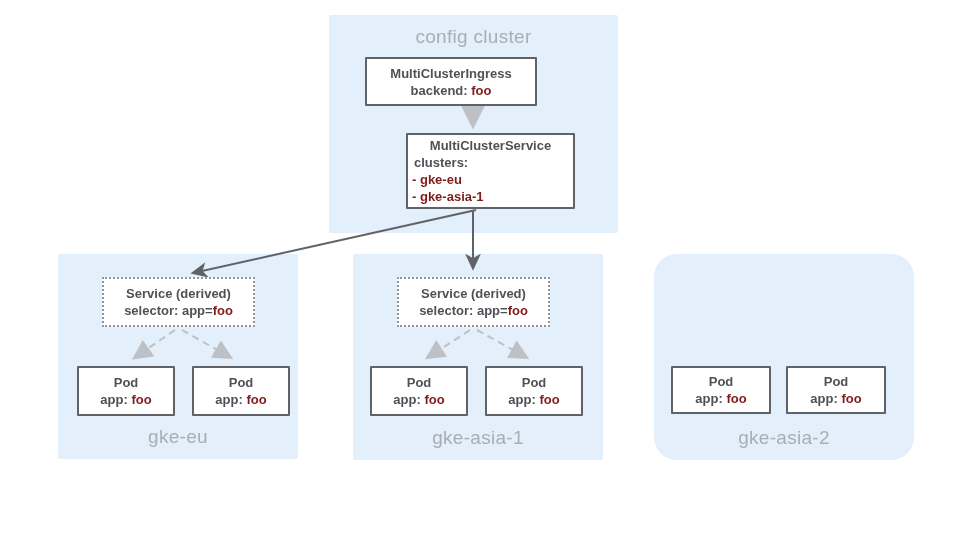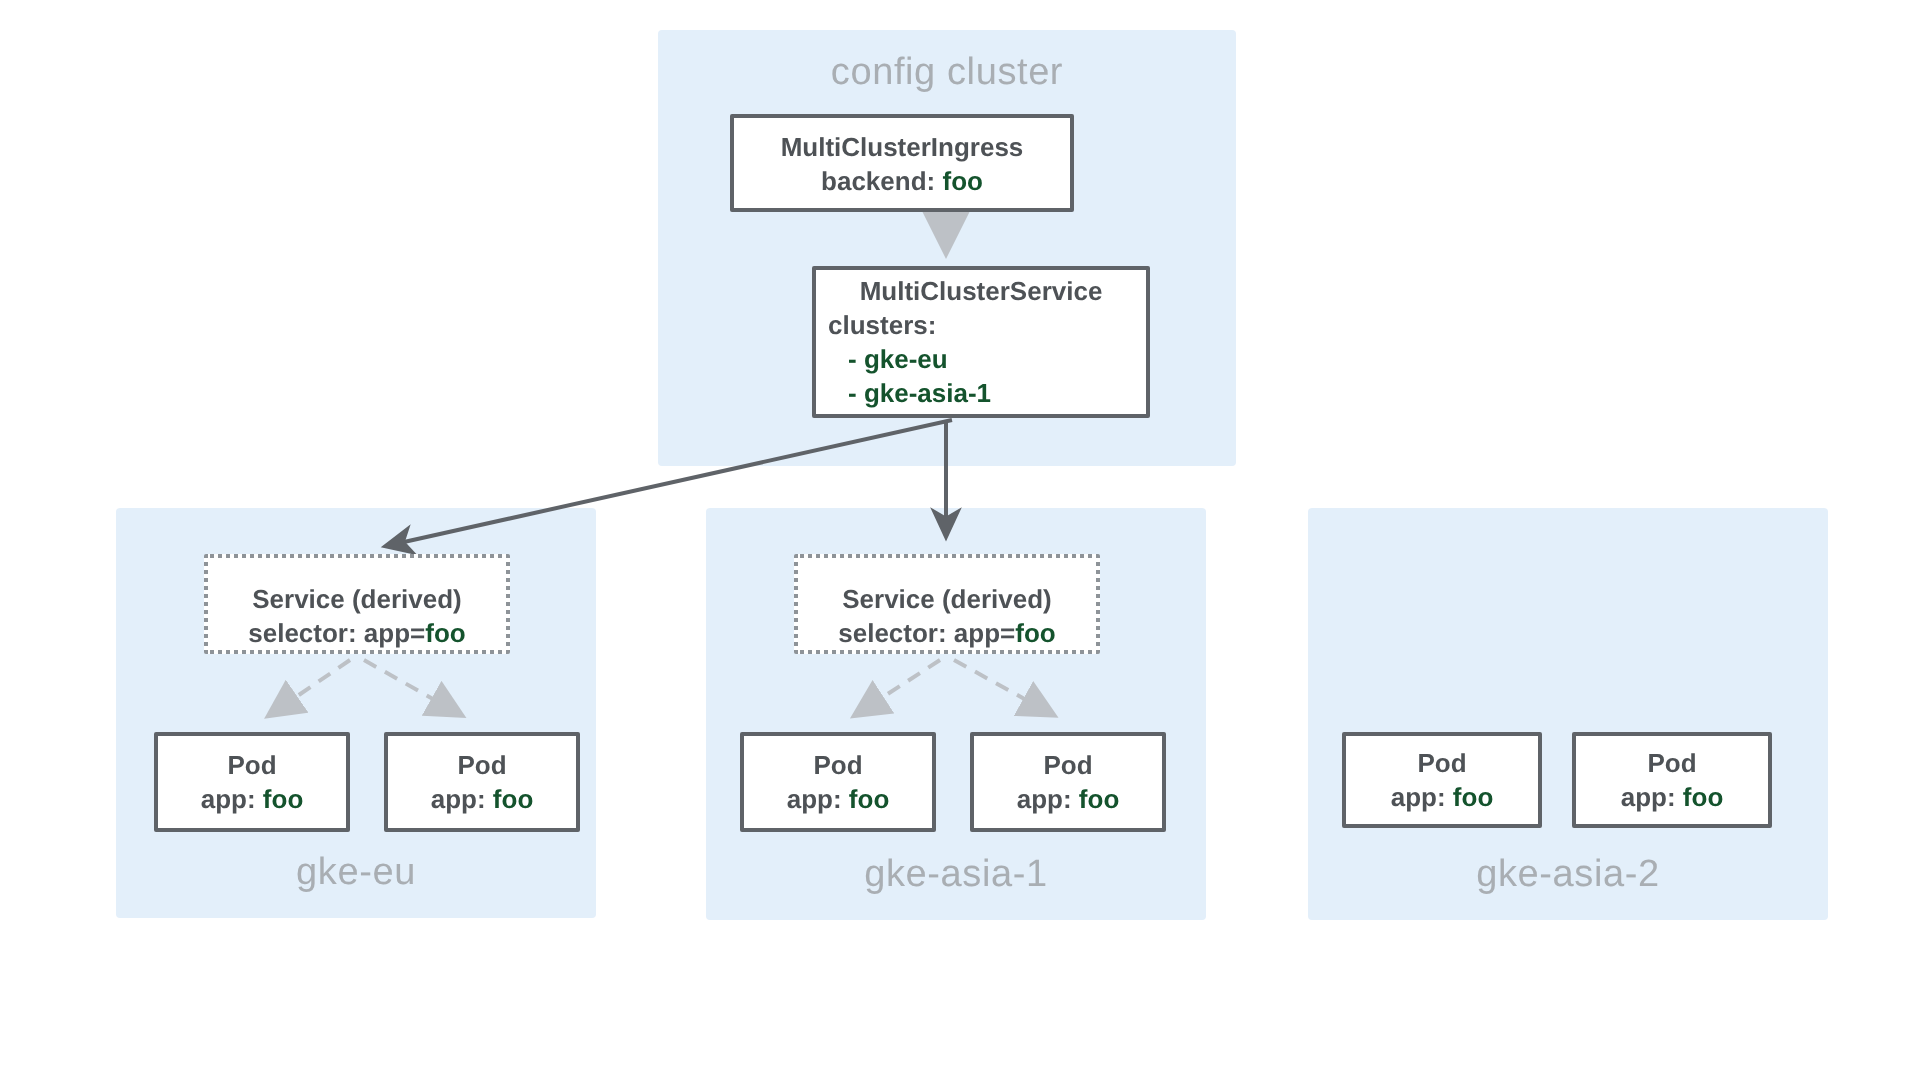--- a/index.html
+++ b/index.html
@@ -12,21 +12,21 @@
     overflow: hidden;
   }
   .region {
     position: absolute;
     background: #E3EFFA;
     border-radius: 2px;
   }
   #region-config { left: 329px; top: 15px;  width: 289px; height: 218px; }
   #region-eu     { left: 58px;  top: 254px; width: 240px; height: 205px; }
   #region-a1     { left: 353px; top: 254px; width: 250px; height: 206px; }
-  #region-a2     { left: 654px; top: 254px; width: 260px; height: 206px; }
+  #region-a2     { left: 654px; top: 254px; width: 260px; height: 206px; border-radius: 23px; }
 
   .region-title {
     position: absolute;
     left: 0;
     width: 100%;
     text-align: center;
     color: #A9AEB3;
     font-size: 19px;
     letter-spacing: 0.3px;
   }
@@ -44,42 +44,41 @@
     justify-content: center;
     align-items: center;
     font-size: 13px;
     font-weight: bold;
     color: #4E5256;
     line-height: 17px;
     text-align: center;
   }
   .service-box {
     border: 2px dotted #8E9398;
-    justify-content: flex-end;
   }
   #box-mci { left: 365px; top: 57px;  width: 172px; height: 49px; }
   #box-mcs {
     left: 388px; top: 133px; width: 169px; height: 76px;
     align-items: stretch; text-align: left; margin-left: 18px;
   }
   .mcs-title  { text-align: center; }
   .mcs-label  { padding-left: 6px; }
-  .mcs-item   { padding-left: 16px; }
+  .mcs-item   { padding-left: 4px; }
 
   #svc-eu { left: 102px; top: 277px; width: 153px; height: 50px; }
   #svc-a1 { left: 397px; top: 277px; width: 153px; height: 50px; }
 
   #pod-eu-1 { left: 77px;  top: 366px; width: 98px;  height: 50px; }
   #pod-eu-2 { left: 192px; top: 366px; width: 98px;  height: 50px; }
   #pod-a1-1 { left: 370px; top: 366px; width: 98px;  height: 50px; }
   #pod-a1-2 { left: 485px; top: 366px; width: 98px;  height: 50px; }
   #pod-a2-1 { left: 671px; top: 366px; width: 100px; height: 48px; }
   #pod-a2-2 { left: 786px; top: 366px; width: 100px; height: 48px; }
 
-  .blue { color: #14532d; }
+  .blue { color: #7f1d1d; }
 
   .arrow-layer {
     position: absolute;
     left: 0; top: 0;
     width: 960px; height: 540px;
     pointer-events: none;
   }
 </style>
 </head>
 <body>

